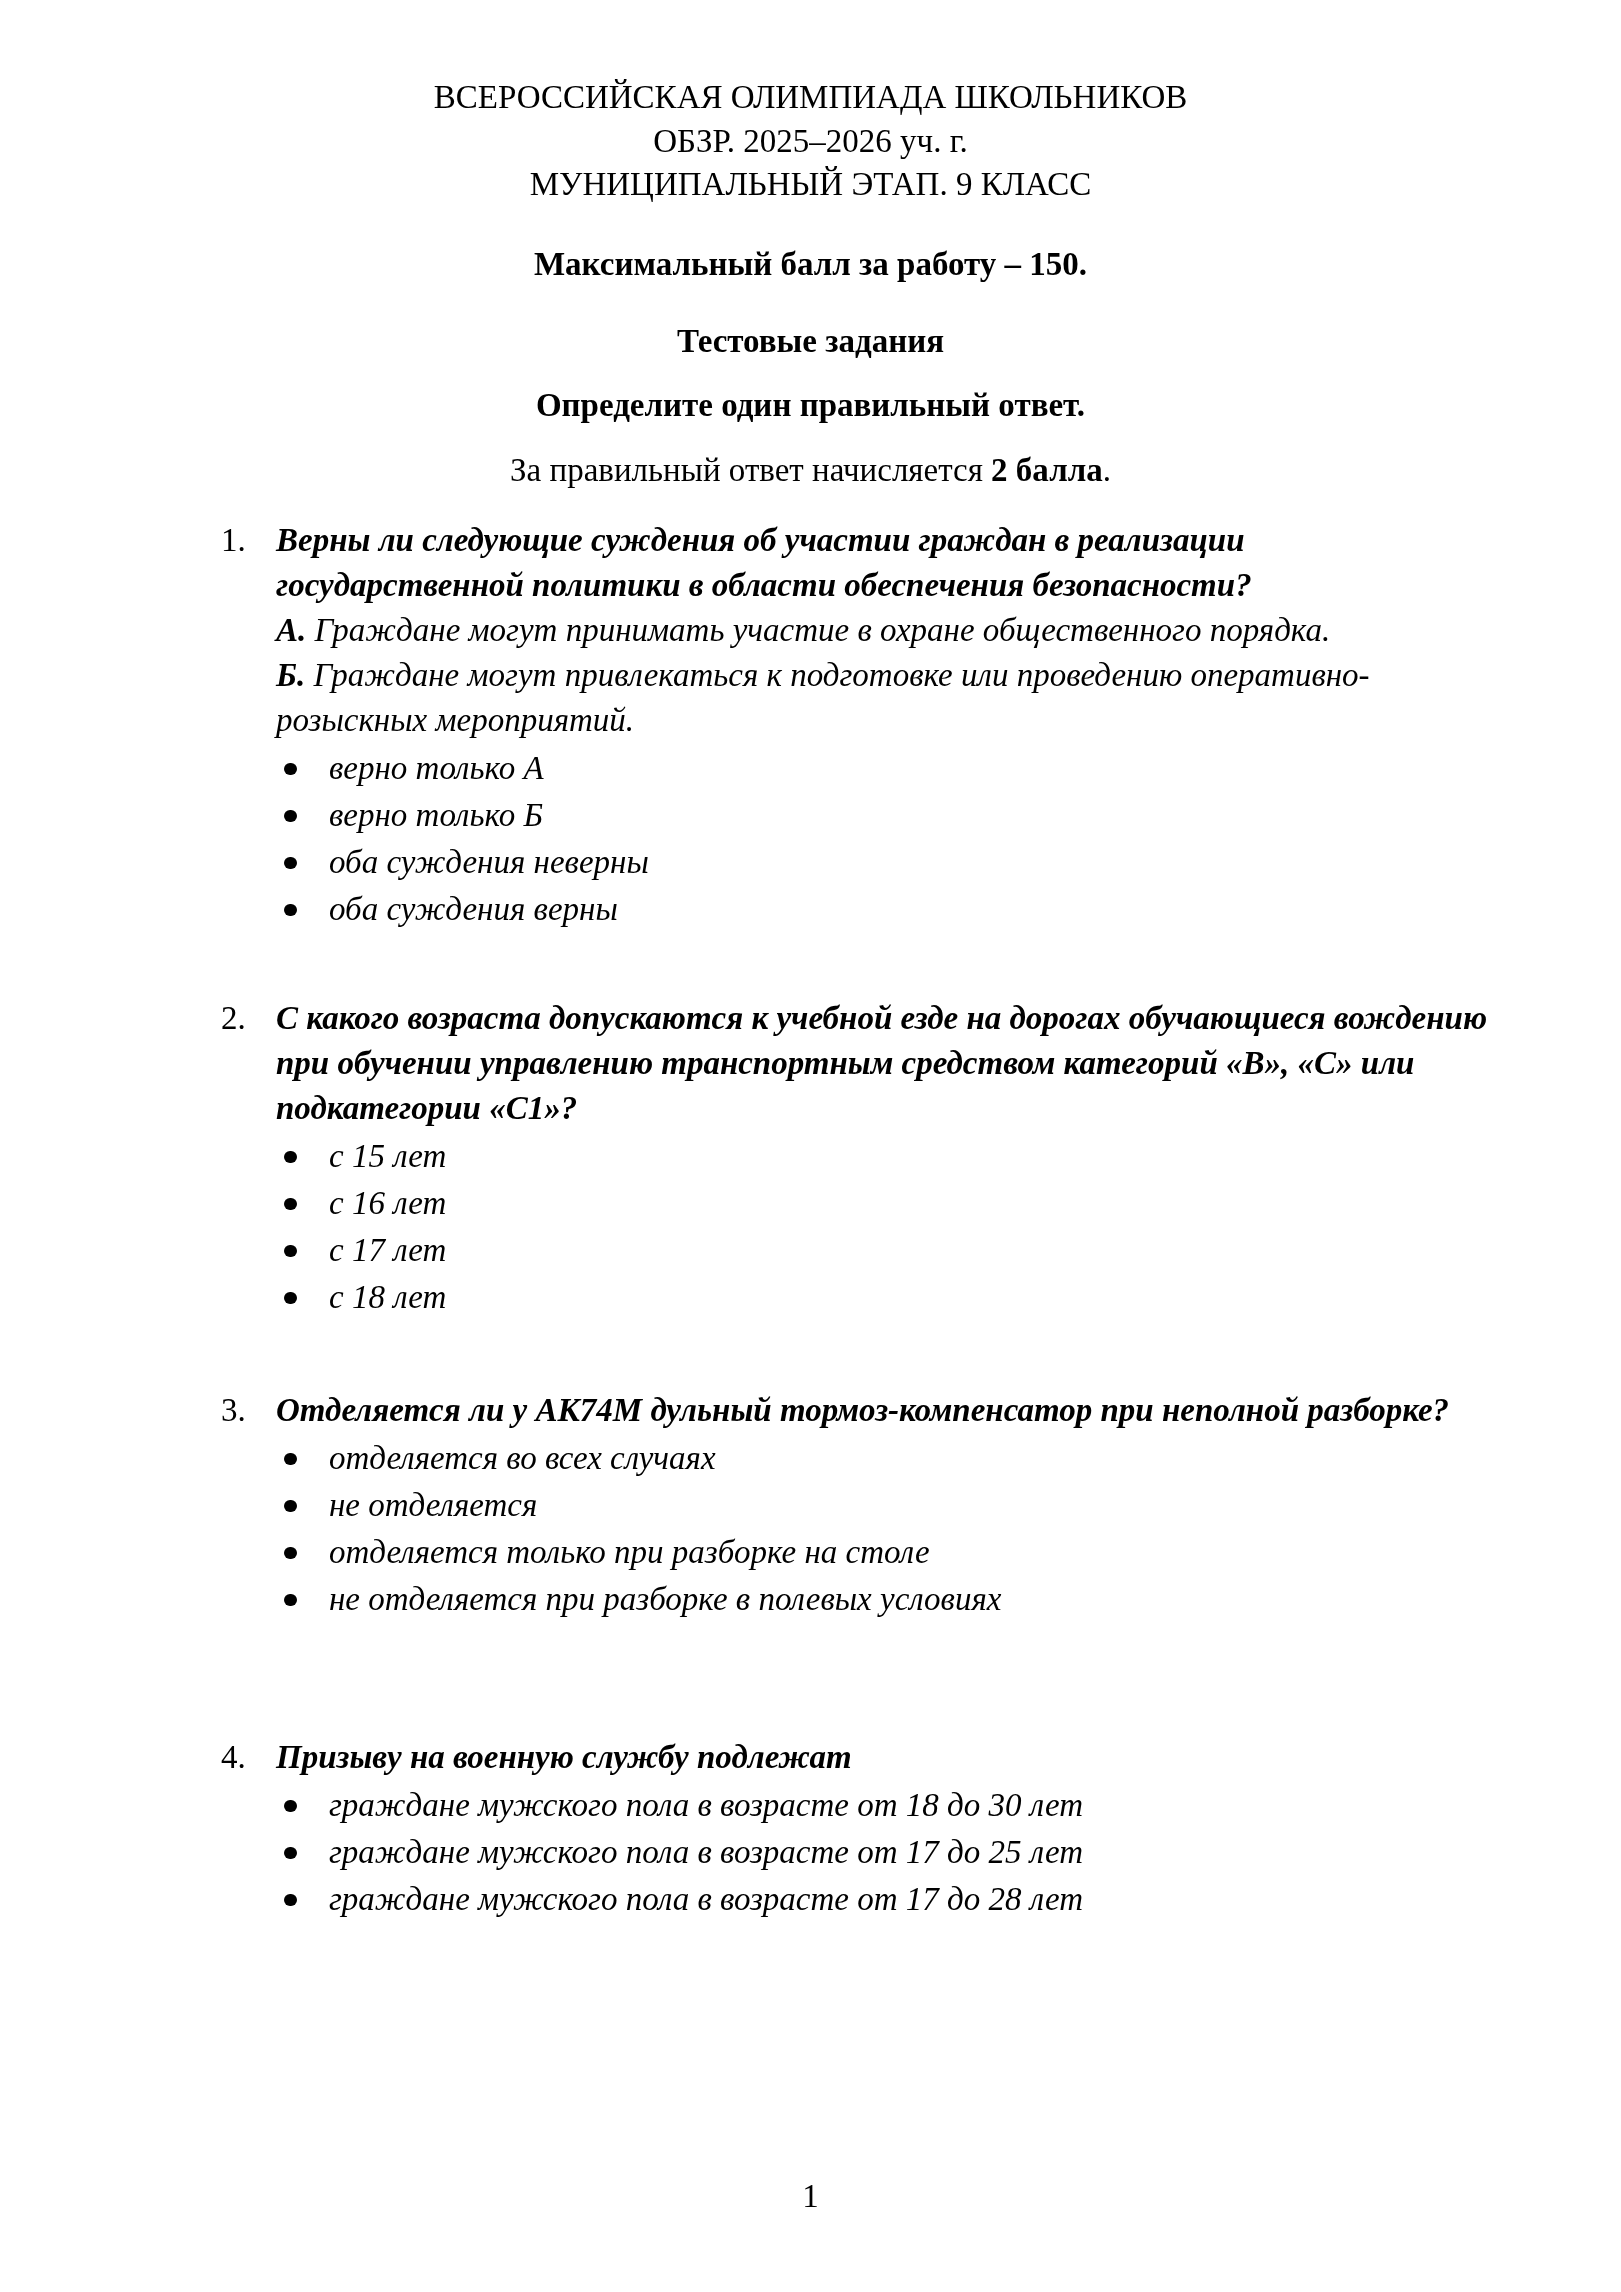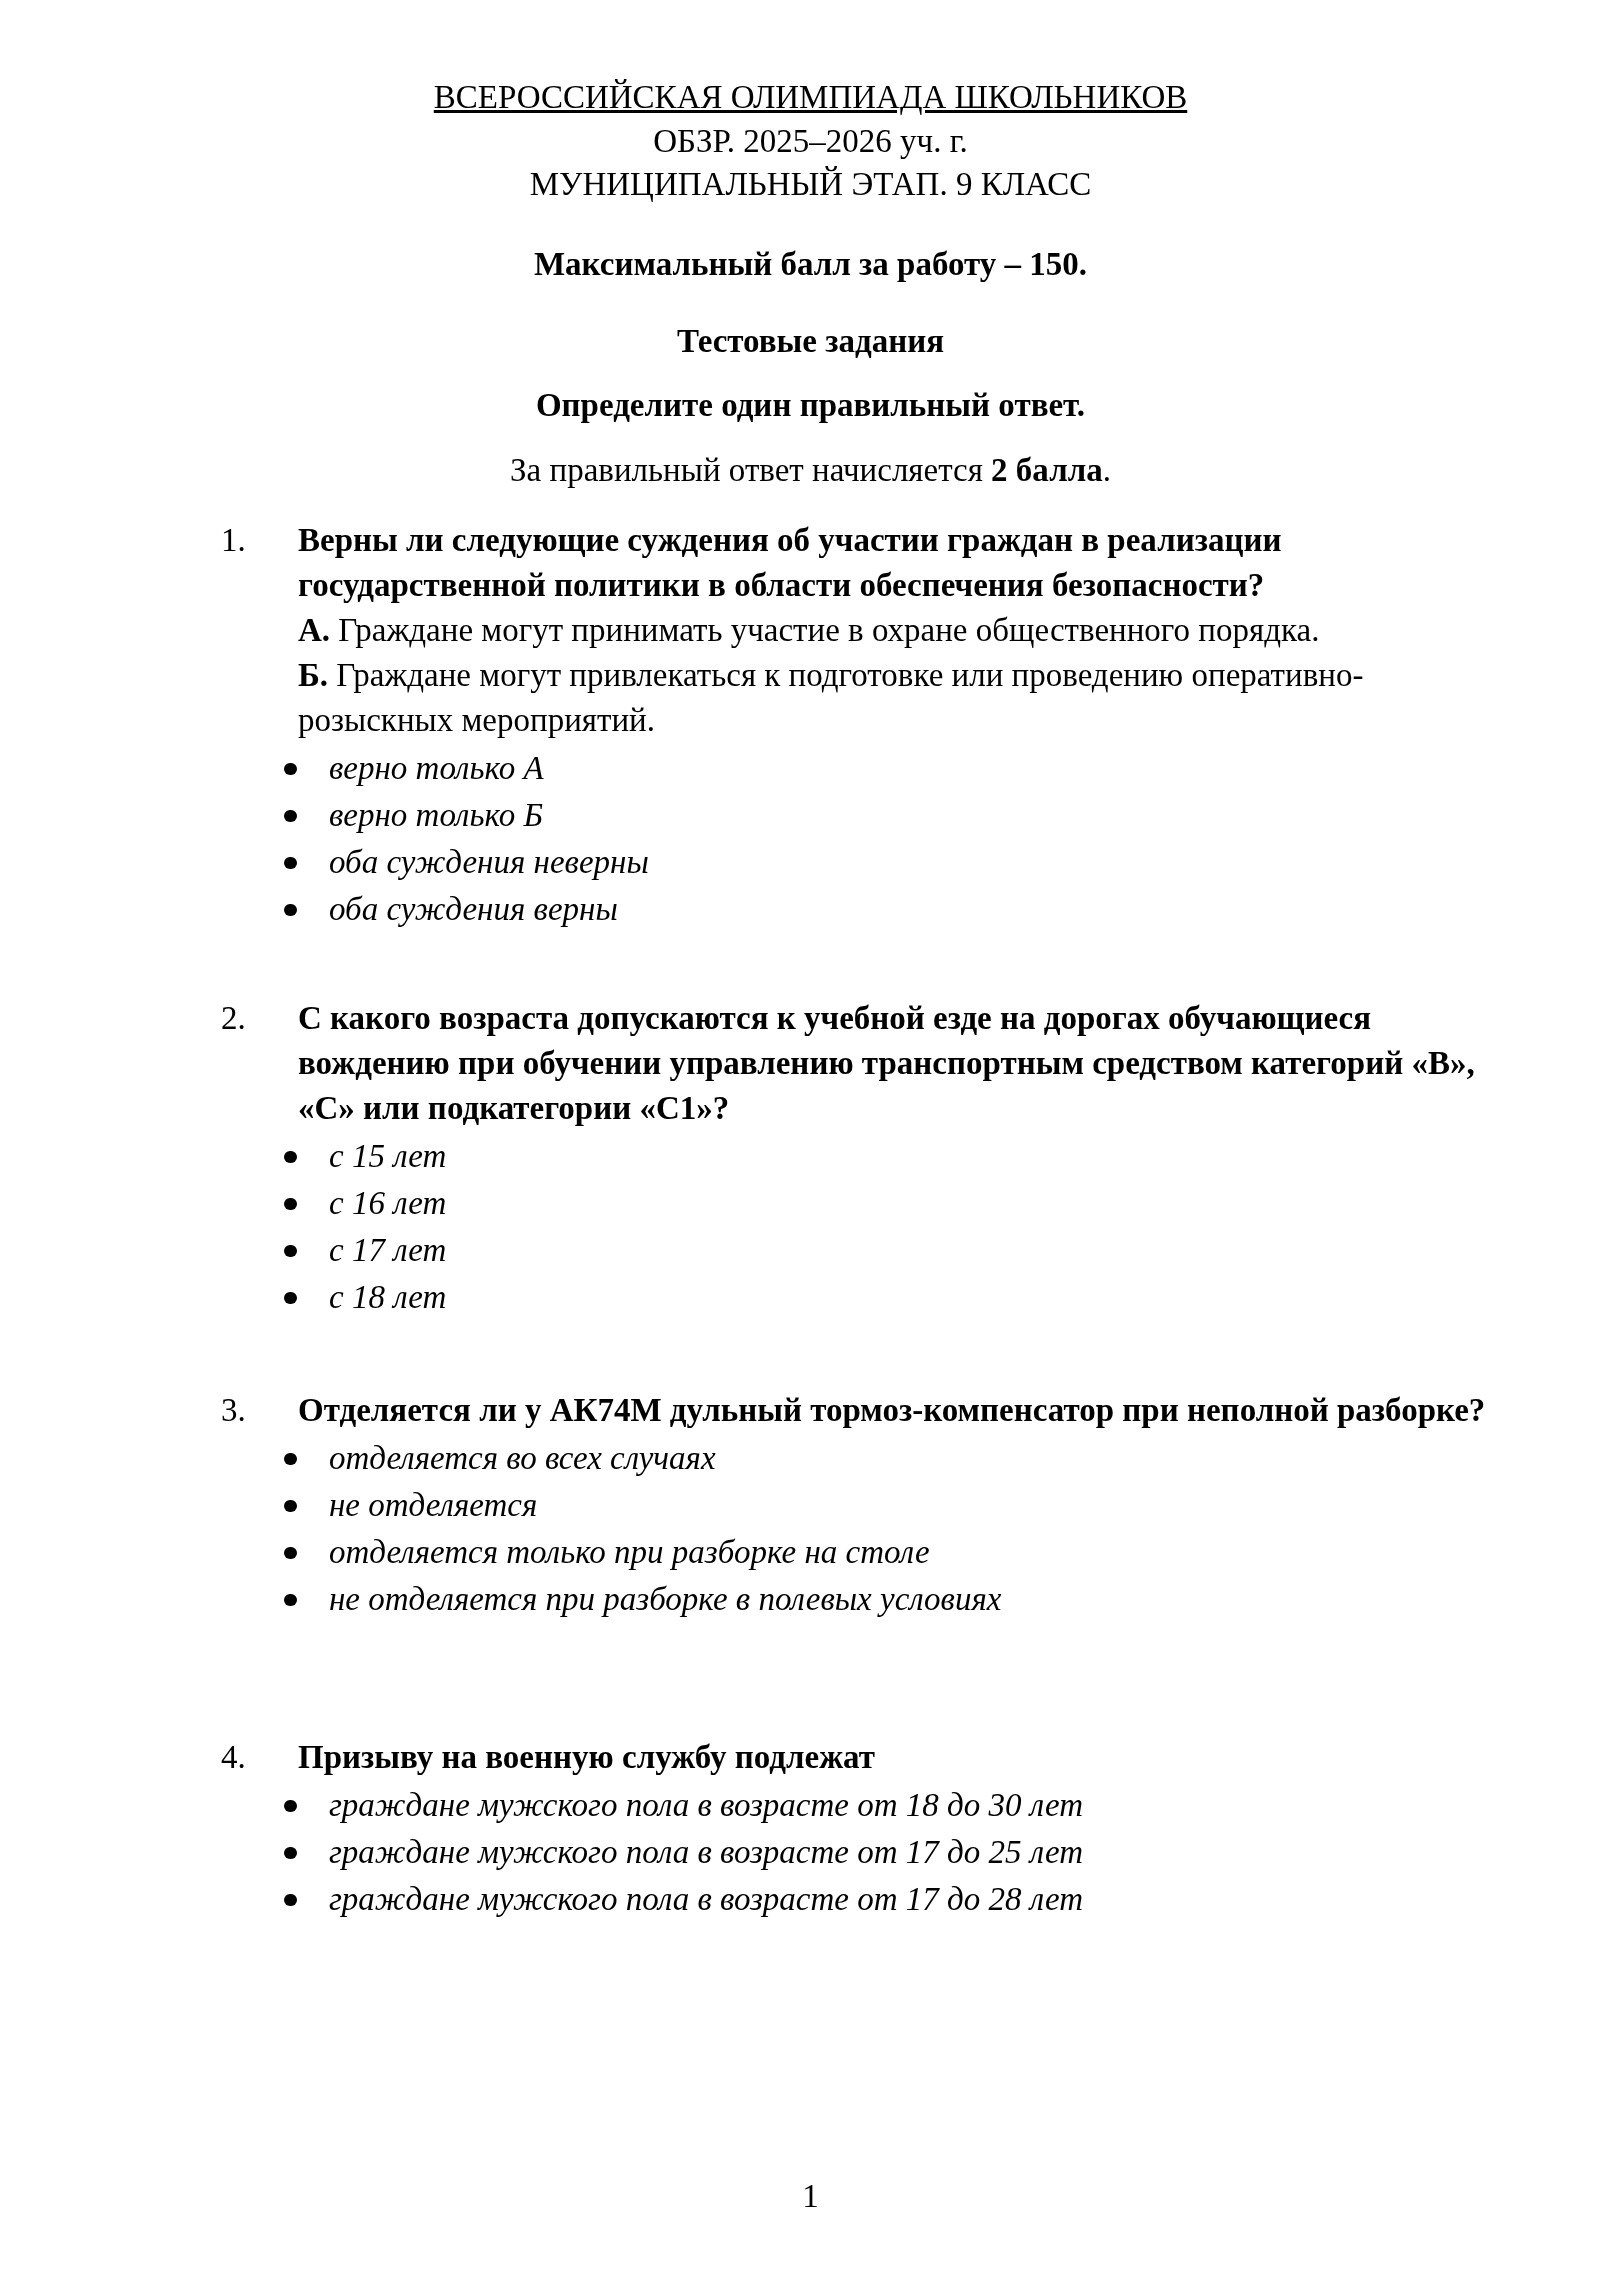--- a/index.html
+++ b/index.html
@@ -7,34 +7,34 @@
     width: 1621px; height: 2293px; position: relative; overflow: hidden;
     font-family: "Liberation Serif", "DejaVu Serif", serif;
     color: #000000;
   }
   .page { position: absolute; left: 0; top: 0; width: 1621px; height: 2293px; }
   .center { position: absolute; left: 0; width: 1621px; text-align: center; font-size: 33px; line-height: 43px; }
   .hdr-line { font-weight: normal; }
   .bold { font-weight: bold; }
   .question { position: absolute; left: 221px; width: 1274px; font-size: 33px; line-height: 45px; }
   .q-num { position: absolute; left: 0; top: 0; width: 49px; }
-  .q-body { margin-left: 77px; }
+  .q-body { margin-left: 55px; font-style: italic; }
   .q-title { font-weight: bold; }
   .q-stmt b { font-weight: bold; }
   .opts { list-style: none; margin: 2px 0 0 0; padding: 0; }
   .opt { position: relative; padding-left: 108px; height: 47px; line-height: 47px; font-style: italic; }
   .bullet { position: absolute; left: 63px; top: 17.6px; width: 12.7px; height: 12.7px; border-radius: 50%; background: #000; }
   .page-num { position: absolute; left: 0; width: 1621px; top: 2178px; text-align: center; font-size: 33px; }
 </style>
 </head>
 <body>
 
 <div class="page">
 
-  <div class="center hdr-line" style="top:76px;text-decoration:underline;">ВСЕРОССИЙСКАЯ ОЛИМПИАДА ШКОЛЬНИКОВ</div>
+  <div class="center hdr-line" style="top:76px;">ВСЕРОССИЙСКАЯ ОЛИМПИАДА ШКОЛЬНИКОВ</div>
   <div class="center hdr-line" style="top:120px;">ОБЗР. 2025–2026 уч. г.</div>
   <div class="center hdr-line" style="top:163px;">МУНИЦИПАЛЬНЫЙ ЭТАП. 9 КЛАСС</div>
 
   <div class="center bold" style="top:243px;">Максимальный балл за работу – 150.</div>
   <div class="center bold" style="top:320px;">Тестовые задания</div>
   <div class="center bold" style="top:384px;">Определите один правильный ответ.</div>
   <div class="center" style="top:449px;">
     <span>За правильный ответ начисляется </span><b>2 балла</b><span>.</span>
   </div>
 

